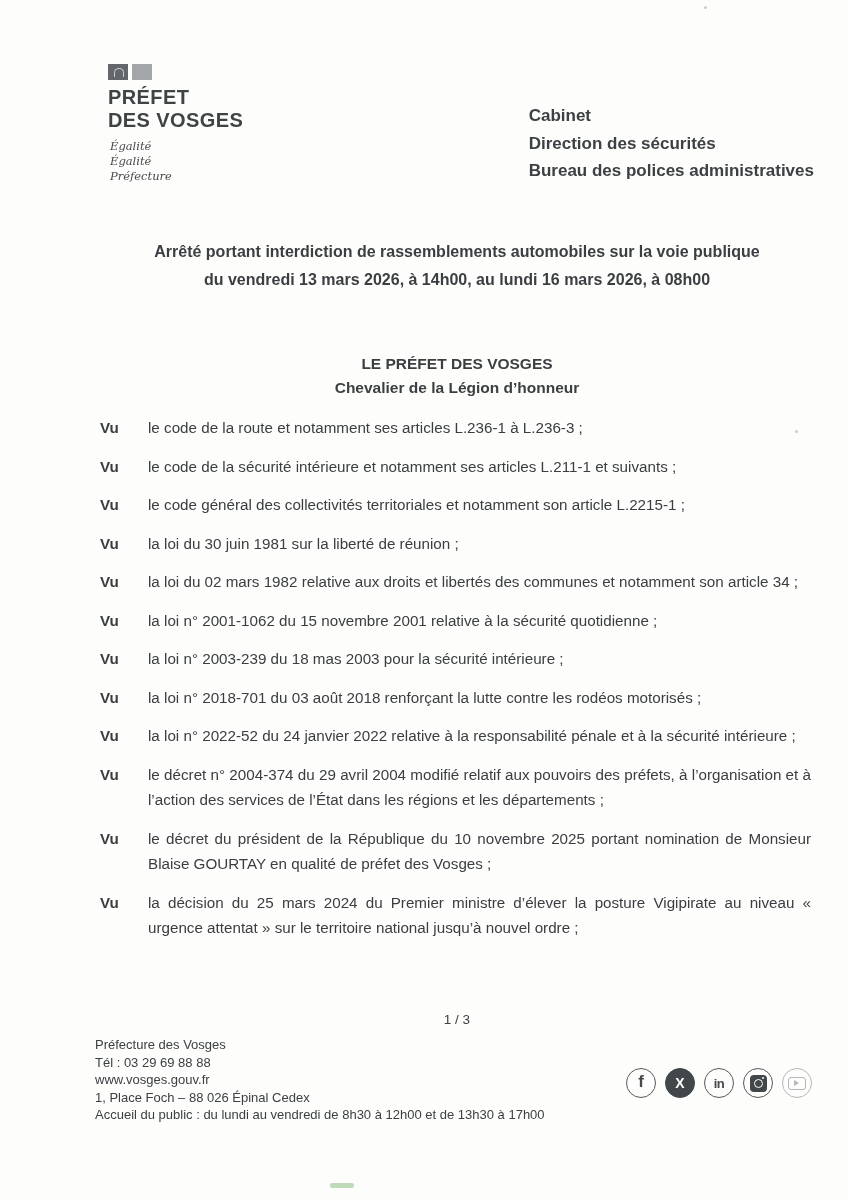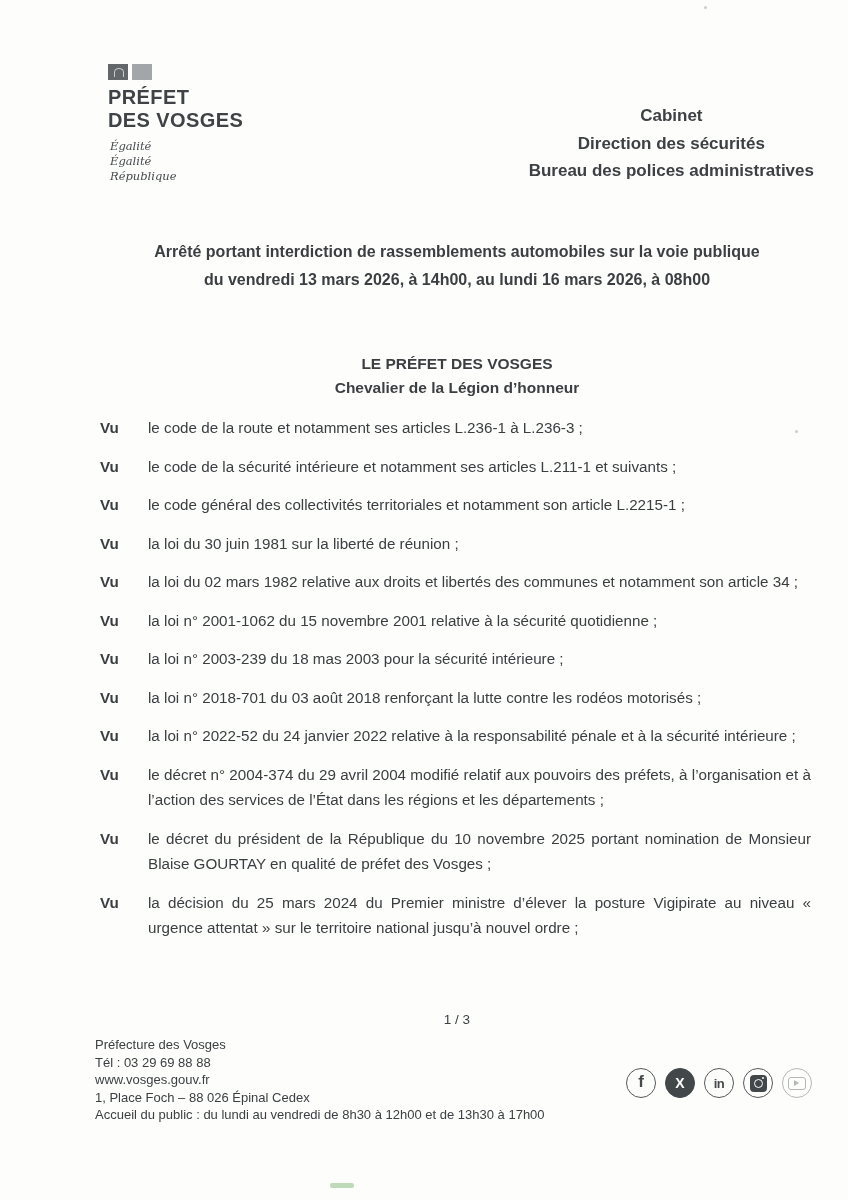--- a/index.html
+++ b/index.html
@@ -12,21 +12,21 @@
   .logo-block { position:absolute; left:108px; top:64px; }
   .flag-blocks { display:flex; gap:4px; margin-bottom:6px; }
   .blk { width:20px; height:16px; display:inline-block; }
   .blk.dark { background:#63676a; position:relative; }
   .blk.dark::after { content:""; position:absolute; left:6px; top:4px; width:8px; height:8px;
     border:1.5px solid #c9cccd; border-radius:50% 50% 0 0; border-bottom:none; }
   .blk.light { background:#a2a6a8; }
   .agency { font-size:20px; font-weight:bold; letter-spacing:0.4px; line-height:23px; color:#3f4346; }
   .motto { font-family:"DejaVu Serif", serif; font-style:italic; font-size:11.5px;
     line-height:15px; margin-top:7px; margin-left:2px; color:#45494c; }
-  .service-block { position:absolute; right:70px; top:102px; text-align:center;
+  .service-block { position:absolute; right:70px; top:102px; text-align:left;
     font-weight:bold; font-size:17px; line-height:27.5px; color:#3d4144; }
   
   .title-block { position:absolute; left:100px; right:70px; top:238px; text-align:center;
     font-weight:bold; font-size:16px; line-height:28px; color:#3b3f42; }
   .title-block p { margin:0; }
   .issuer-block { position:absolute; left:100px; right:70px; top:352px; text-align:center;
     font-weight:bold; font-size:15.5px; line-height:24px; color:#3b3f42; }
   .issuer-block p { margin:0; }
   
   .vu-list { position:absolute; left:100px; right:73px; top:415px; }
@@ -68,21 +68,21 @@
       <span class="blk dark"></span>
       <span class="blk light"></span>
     </div>
     <div class="agency">
       <div>PRÉFET</div>
       <div>DES VOSGES</div>
     </div>
     <div class="motto">
       <div>Égalité</div>
       <div>Égalité</div>
-      <div>République</div>
+      <div>Préfecture</div>
     </div>
   </div>
 
   <div class="service-block">
     <div>Cabinet</div>
     <div>Direction des sécurités</div>
     <div>Bureau des polices administratives</div>
   </div>
 
   <section class="title-block">

